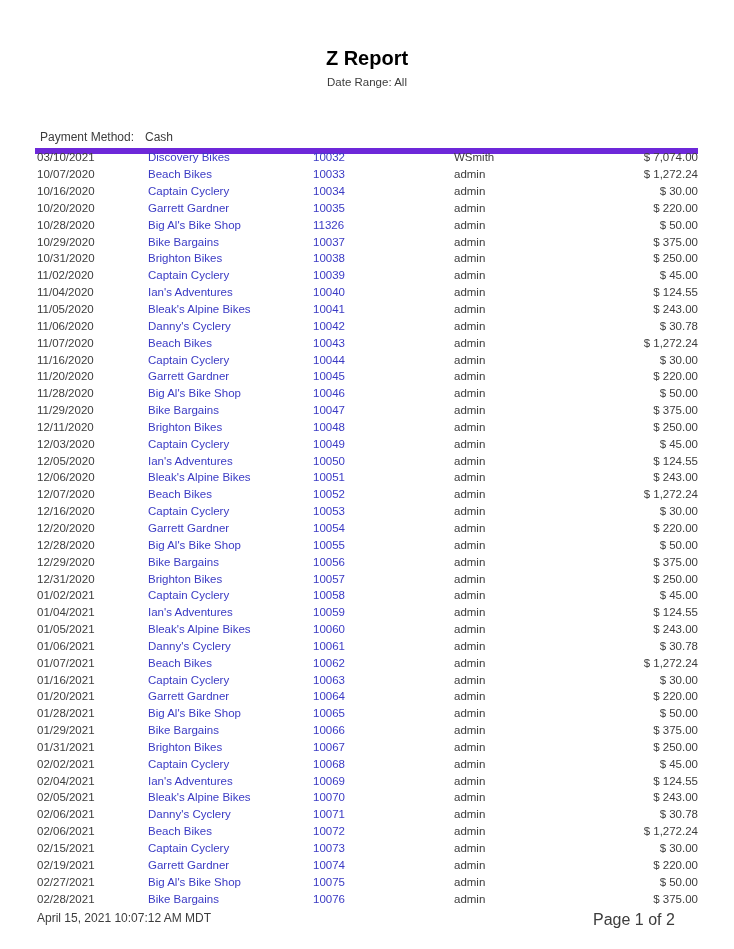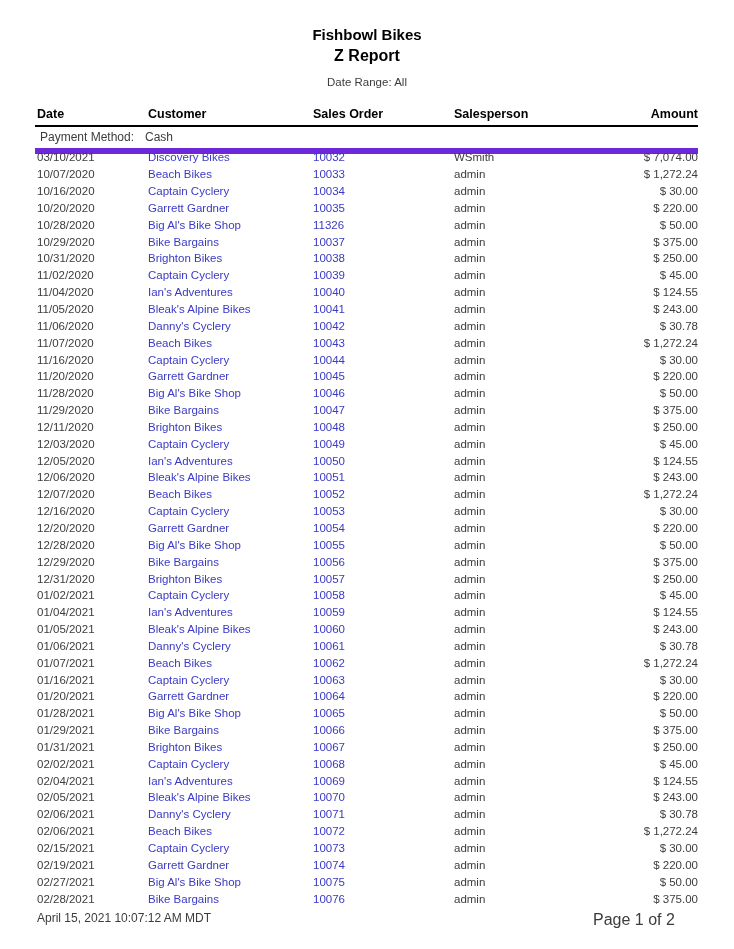--- a/index.html
+++ b/index.html
@@ -10,21 +10,21 @@
     font-family:"Liberation Sans", sans-serif;
     color:#3c3c3c;
     overflow:hidden;
   }
   .hdr-company{
     position:absolute;top:26px;left:0;right:0;
     text-align:center;font-size:15px;font-weight:bold;color:#000000;
   }
   .hdr-title{
     position:absolute;top:47px;left:0;right:0;
-    text-align:center;font-size:16px;font-weight:bold;color:#000000;
+    text-align:center;font-size:20px;font-weight:bold;color:#000000;
   }
   .hdr-range{
     position:absolute;top:76px;left:0;right:0;
     text-align:center;font-size:11.5px;color:#3c3c3c;
   }
   .thead{
     position:absolute;top:107px;left:35px;width:661px;
     border-bottom:2px solid #000000;
     padding:0 0 4px 2px;
     display:flex;
@@ -61,31 +61,23 @@
   .footer-page{
     position:absolute;top:911px;left:593px;
     font-size:16px;color:#3c3c3c;
   }
 </style>
 </head>
 <body>
 
 <div class="page">
 
-  <div class="hdr-company">Fishbowl Bikes</div>
   <div class="hdr-title">Z Report</div>
   <div class="hdr-range">Date Range: All</div>
 
-  <div class="thead">
-    <span class="c-date">Date</span>
-    <span class="c-customer">Customer</span>
-    <span class="c-so">Sales Order</span>
-    <span class="c-sales">Salesperson</span>
-    <span class="c-amount">Amount</span>
-  </div>
 
   <div class="group-row">
     <span class="group-label">Payment Method:</span>
     <span>Cash</span>
   </div>
 
   <div class="tbody">
     <div class="row">
       <span class="cell c-date">03/10/2021</span>
       <span class="cell c-customer"><a class="link">Discovery Bikes</a></span>

